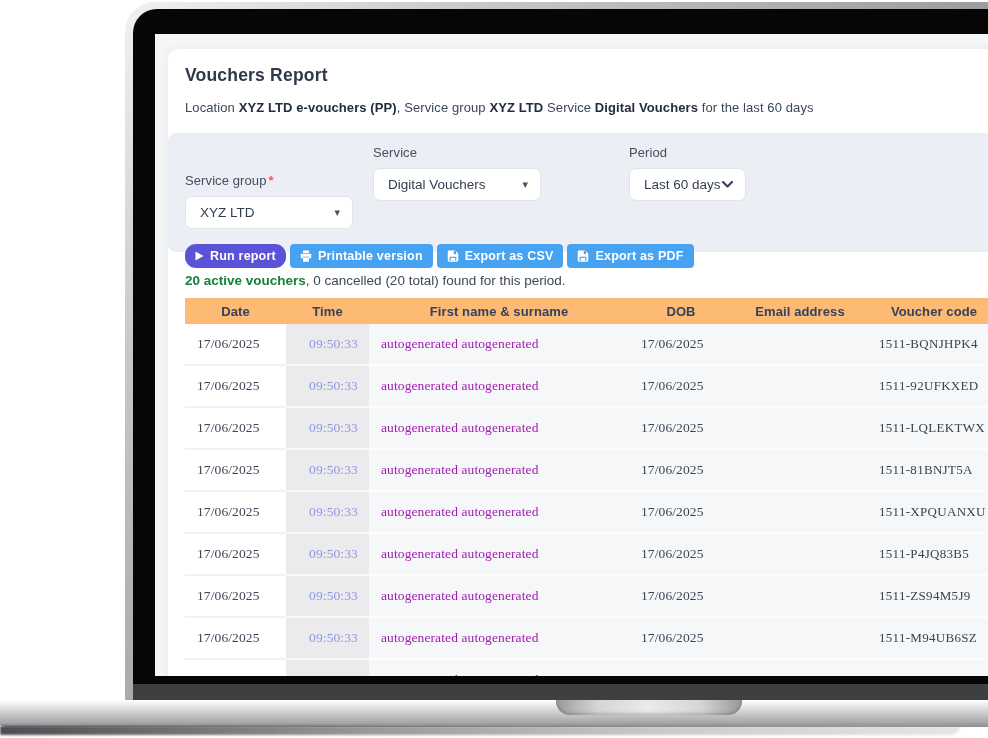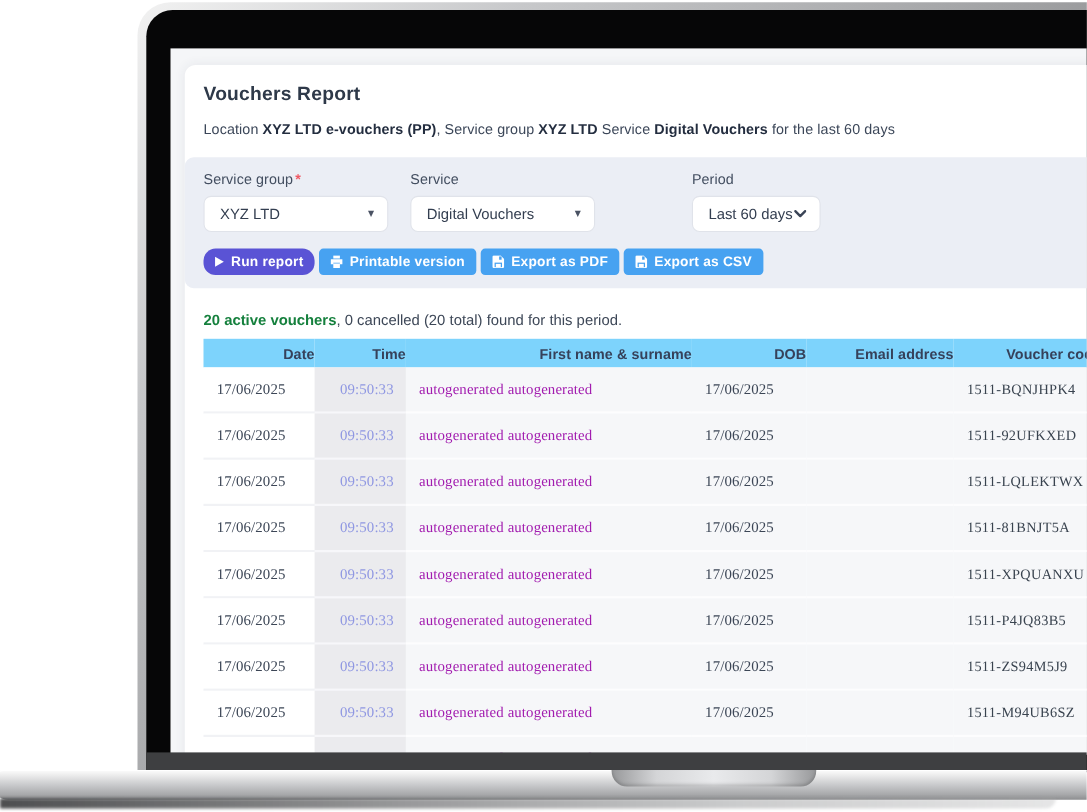--- a/index.html
+++ b/index.html
@@ -5,21 +5,21 @@
   html,body{margin:0;padding:0;background:#ffffff;}
   body{width:988px;height:738px;overflow:hidden;font-family:"Liberation Sans","DejaVu Sans",sans-serif;}
   .stage{position:relative;width:988px;height:738px;}
 
   
   .lid-outer{position:absolute;left:125px;top:2px;right:-40px;height:700px;
     background:linear-gradient(135deg,#f2f2f2 0%,#c7c8ca 22%,#9a9b9d 55%,#737476 100%);
     border-radius:30px 0 0 0;}
   .lid-inner{position:absolute;left:133px;top:9px;right:-40px;height:691px;
     background:#060607;border-radius:24px 0 0 0;}
-  .screen{position:absolute;left:155px;top:44px;right:0;height:642px;background:#f5f6f8;overflow:hidden;}
+  .screen{position:absolute;left:155px;top:34px;right:0;height:642px;background:#f5f6f8;overflow:hidden;}
   .bezel-bottom{position:absolute;left:133px;top:684px;right:0;height:17px;background:#3e3f41;}
   .base{position:absolute;left:-8px;top:700px;right:0;height:27px;
     background:linear-gradient(to bottom,#fdfdfd 0%,#ececec 18%,#cbccce 48%,#a8a9ab 82%,#8d8e90 100%);
     border-radius:16px 0 0 22px;
     box-shadow:inset 0 1px 0 #ffffff;}
   .notch{position:absolute;left:556px;top:700px;width:186px;height:15px;
     background:linear-gradient(to right,#97989a 0%,#d4d5d7 22%,#e9eaec 50%,#d4d5d7 78%,#97989a 100%);
     border-radius:0 0 14px 14px;box-shadow:inset 0 -2px 3px rgba(0,0,0,.18);}
   .under-shadow{position:absolute;left:0;top:726px;right:28px;height:9px;
     background:linear-gradient(to right,rgba(58,59,61,.9) 0%,rgba(96,97,99,.65) 38%,rgba(140,141,143,.45) 70%,rgba(170,171,173,.3) 100%);
@@ -33,41 +33,41 @@
   .subtitle{margin:12px 0 0 17px;font-size:13px;line-height:18px;color:#3c4759;letter-spacing:.1px;}
   .subtitle .b{font-weight:700;color:#232d3f;}
 
   
   .panel{margin-top:16px;height:119px;background:#ebeef5;border-radius:8px 0 0 8px;
     padding:12px 0 0 17px;box-sizing:border-box;}
   .filters-row{display:flex;align-items:flex-start;}
   .filter{display:flex;flex-direction:column;}
   .filter label{font-size:13px;line-height:16px;color:#434e60;letter-spacing:.1px;}
   .req{color:#ef5a65;font-weight:700;margin-left:2px;}
-  .f1{width:168px;}
+  .f1{width:168px;margin-top:28px;}
   .f2{width:168px;margin-left:20px;}
   .f3{width:117px;margin-left:88px;}
   .select{margin-top:7px;height:33px;background:#ffffff;border:1px solid #e0e3ea;border-radius:7px;
     box-sizing:border-box;display:flex;align-items:center;justify-content:space-between;
     padding:0 12px 0 14px;font-size:13.5px;color:#333e50;cursor:pointer;}
   .caret{font-size:11px;color:#4a5263;line-height:1;}
   .chev svg{display:block;}
   .buttons-row{display:flex;gap:4px;margin-top:15px;}
   .btn{display:inline-flex;align-items:center;gap:6px;height:24px;border:none;border-radius:4px;
     padding:0 10px;font-family:inherit;font-size:12.5px;font-weight:700;color:#ffffff;
     letter-spacing:.2px;cursor:pointer;}
   .btn.purple{background:#5a53d5;border-radius:11px;}
   .btn.blue{background:#47a2f1;}
   .btn svg{display:block;}
 
   
   .summary{margin:20px 0 0 17px;font-size:13.5px;line-height:18px;color:#3d4757;}
   .summary .b{font-weight:700;color:#15803d;}
   table{margin:8px 0 0 17px;border-collapse:separate;border-spacing:0;table-layout:fixed;width:816px;}
-  thead th{background:#7dd3fc;color:#36415a;font-size:13px;font-weight:700;text-align:right;
+  thead th{background:#fdba74;color:#36415a;font-size:13px;font-weight:700;text-align:center;
     height:26px;padding:0 0 0 0;letter-spacing:.1px;}
   tbody td{height:40px;padding:0 0 0 12px;font-size:13.5px;letter-spacing:.1px;white-space:nowrap;overflow:hidden;font-family:Liberation Serif, serif;}
   td.c-date{background:#ffffff;color:#3c4656;border-bottom:2px solid #f1f2f5;}
   td.c-time{background:#ebebee;color:#8f97e2;border-bottom:2px solid #f7f7fa;text-align:center;}
   td.c-name{background:#f6f7f9;color:#a21caf;border-bottom:2px solid #fdfdfe;cursor:pointer;}
   td.c-dob,td.c-email{background:#f6f7f9;color:#3c4656;border-bottom:2px solid #fdfdfe;}
   td.c-code{background:#f6f7f9;color:#39434f;border-bottom:2px solid #fdfdfe;font-size:13px;letter-spacing:.3px;}
 </style>
 </head>
 <body>
@@ -136,32 +136,32 @@
           </button>
           <button class="btn blue">
             <span>
                 <svg width="12" height="12" viewBox="0 0 16 16">
                   <path d="M1 2 a1.5 1.5 0 0 1 1.5 -1.5 H11 L15 4.5 V14 a1.5 1.5 0 0 1 -1.5 1.5 H2.5 A1.5 1.5 0 0 1 1 14 Z" fill="#ffffff"></path>
                   <rect x="9" y="1.5" width="3" height="4" fill="#47a2f1"></rect>
                   <rect x="3.5" y="9" width="9" height="5.5" fill="#47a2f1"></rect>
                   <rect x="5" y="10.5" width="6" height="4" fill="#ffffff"></rect>
                 </svg>
               </span>
-            <span>Export as PDF</span>
+            <span>Export as CSV</span>
           </button>
           <button class="btn blue">
             <span>
                 <svg width="12" height="12" viewBox="0 0 16 16">
                   <path d="M1 2 a1.5 1.5 0 0 1 1.5 -1.5 H11 L15 4.5 V14 a1.5 1.5 0 0 1 -1.5 1.5 H2.5 A1.5 1.5 0 0 1 1 14 Z" fill="#ffffff"></path>
                   <rect x="9" y="1.5" width="3" height="4" fill="#47a2f1"></rect>
                   <rect x="3.5" y="9" width="9" height="5.5" fill="#47a2f1"></rect>
                   <rect x="5" y="10.5" width="6" height="4" fill="#ffffff"></rect>
                 </svg>
               </span>
-            <span>Export as CSV</span>
+            <span>Export as PDF</span>
           </button>
         </div>
       </div>
 
       <p class="summary"><span class="b">20 active vouchers</span><span>, 0 cancelled (20 total) found for this period.</span></p>
 
       <table>
         <colgroup>
           <col style="width:101px">
             <col style="width:83px">

